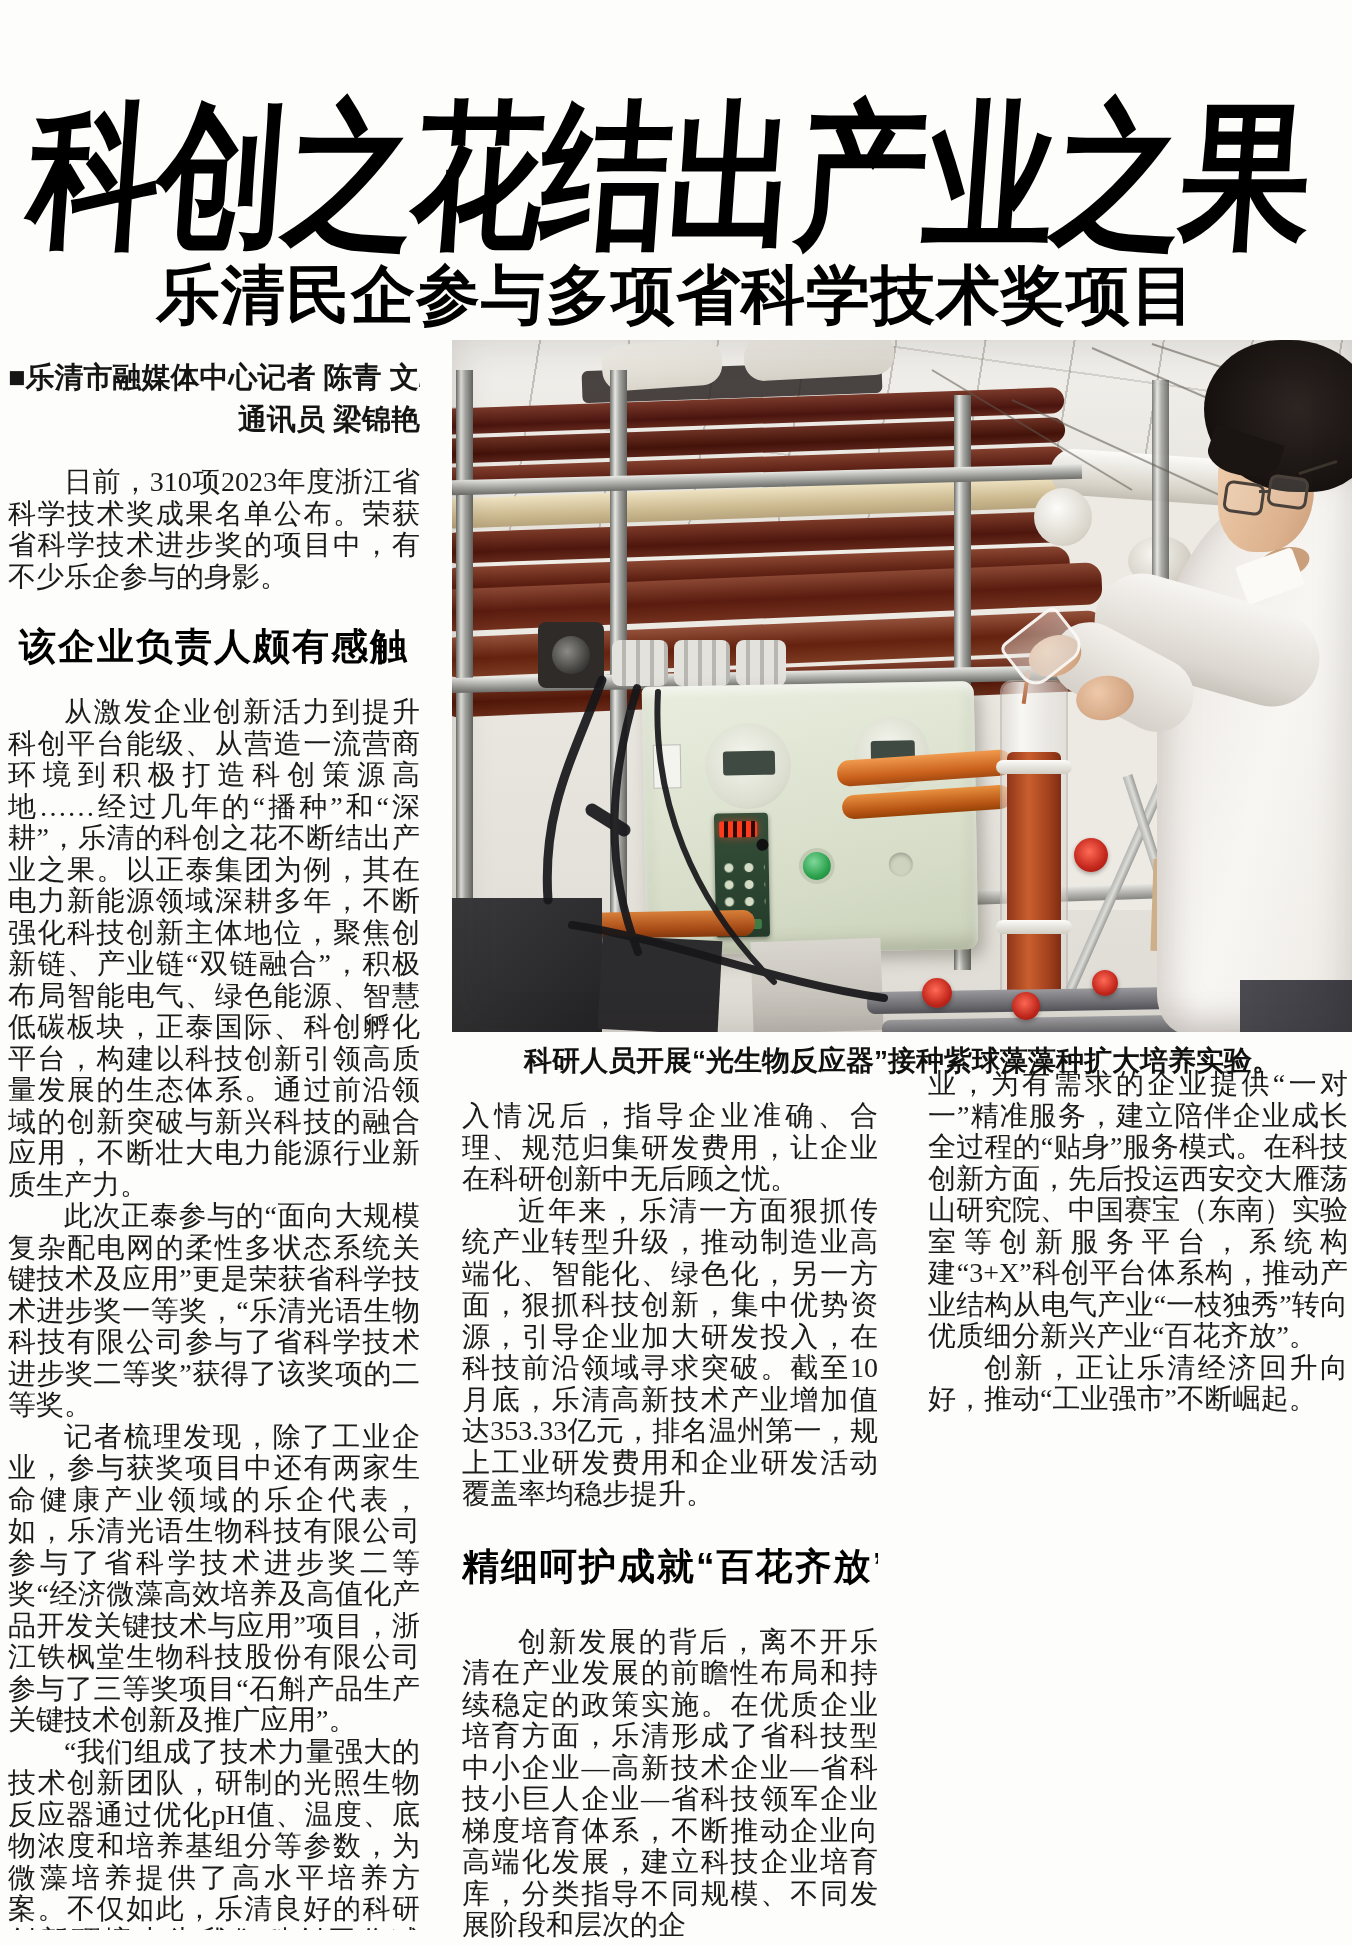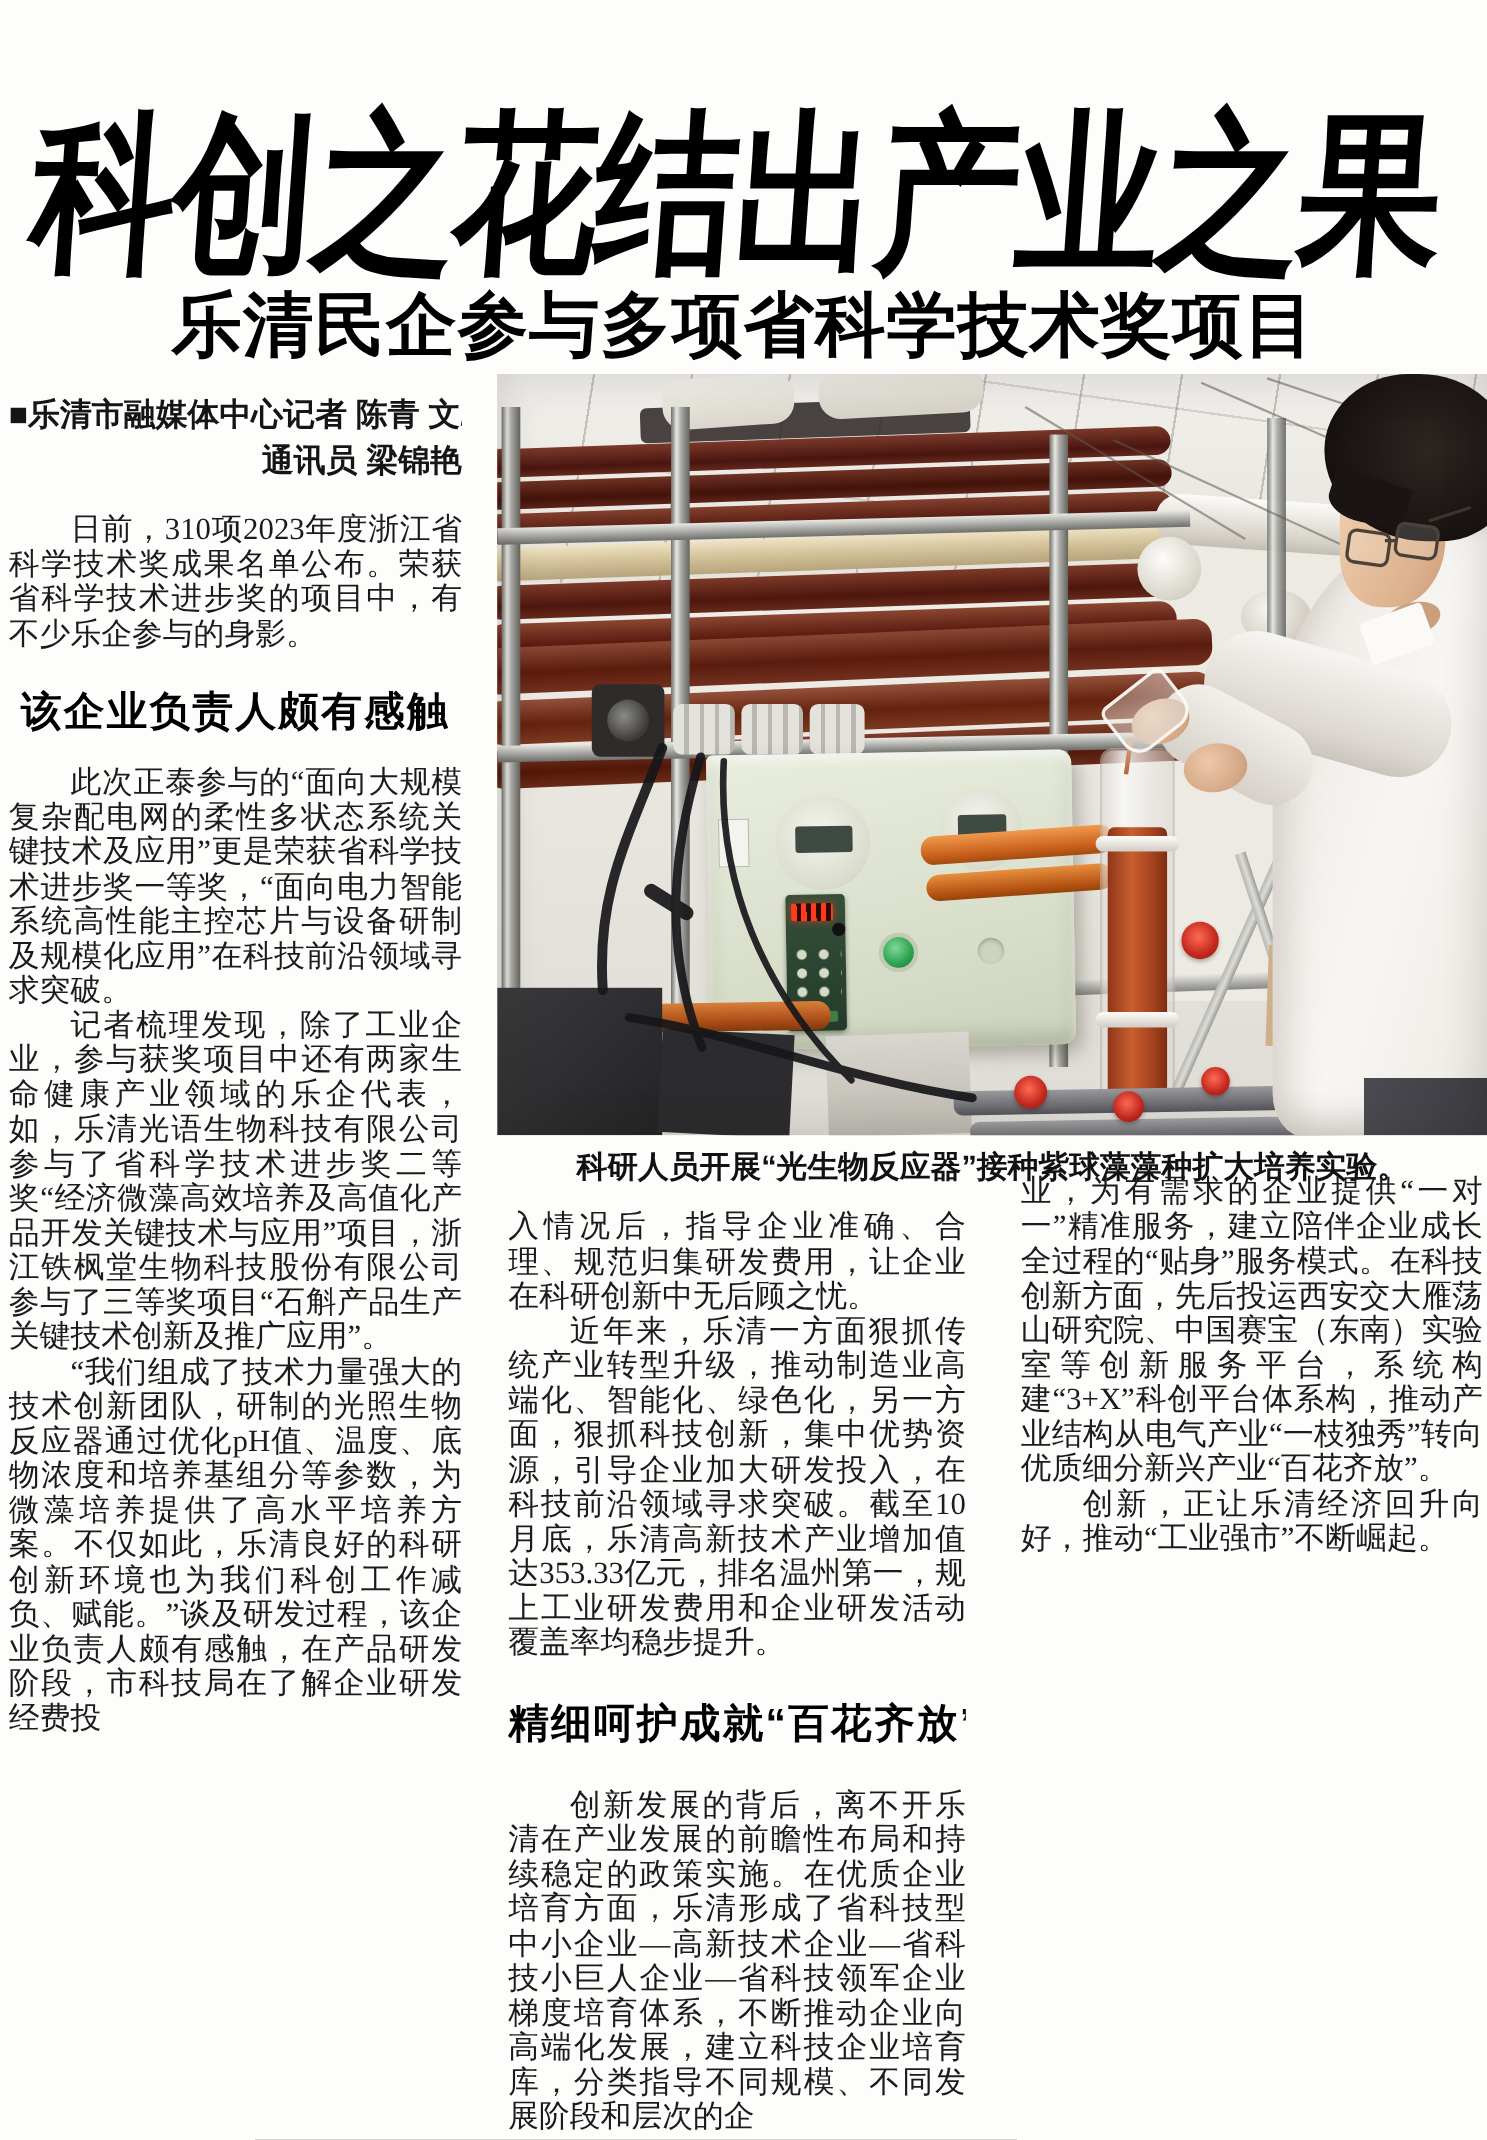--- a/index.html
+++ b/index.html
@@ -213,21 +213,22 @@
   <div class="headline">科创之花结出产业之果</div>
   <div class="subtitle">乐清民企参与多项省科学技术奖项目</div>
 
   <div class="col col-left">
     <div class="byline">
       <div class="line1">■乐清市融媒体中心记者 陈青 文/摄</div>
       <div class="line2">通讯员 梁锦艳</div>
     </div>
     <p class="body intro">日前，310项2023年度浙江省科学技术奖成果名单公布。荣获省科学技术进步奖的项目中，有不少乐企参与的身影。</p>
     <h2 class="sec">该企业负责人颇有感触</h2>
-    <p class="body">此次正泰参与的“面向大规模复杂配电网的柔性多状态系统关键技术及应用”更是荣获省科学技术进步奖一等奖，“面向电力智能系统高性能主控芯片与设备研制及规模化应用”在科技前沿领域寻求突破。</p>
+    <p class="body">从激发企业创新活力到提升科创平台能级、从营造一流营商环境到积极打造科创策源高地……经过几年的“播种”和“深耕”，乐清的科创之花不断结出产业之果。以正泰集团为例，其在电力新能源领域深耕多年，不断强化科技创新主体地位，聚焦创新链、产业链“双链融合”，积极布局智能电气、绿色能源、智慧低碳板块，正泰国际、科创孵化平台，构建以科技创新引领高质量发展的生态体系。通过前沿领域的创新突破与新兴科技的融合应用，不断壮大电力能源行业新质生产力。</p>
+    <p class="body">此次正泰参与的“面向大规模复杂配电网的柔性多状态系统关键技术及应用”更是荣获省科学技术进步奖一等奖，“乐清光语生物科技有限公司参与了省科学技术进步奖二等奖”获得了该奖项的二等奖。</p>
     <p class="body">记者梳理发现，除了工业企业，参与获奖项目中还有两家生命健康产业领域的乐企代表，如，乐清光语生物科技有限公司参与了省科学技术进步奖二等奖“经济微藻高效培养及高值化产品开发关键技术与应用”项目，浙江铁枫堂生物科技股份有限公司参与了三等奖项目“石斛产品生产关键技术创新及推广应用”。</p>
     <p class="body">“我们组成了技术力量强大的技术创新团队，研制的光照生物反应器通过优化pH值、温度、底物浓度和培养基组分等参数，为微藻培养提供了高水平培养方案。不仅如此，乐清良好的科研创新环境也为我们科创工作减负、赋能。”谈及研发过程，该企业负责人颇有感触，在产品研发阶段，市科技局在了解企业研发经费投</p>
   </div>
 
   <div class="photo">
     <div class="ph ceiling"></div>
     <div class="ph wallR"></div>
 
     <div class="ph tubes">
       <div class="tube t1"></div>

